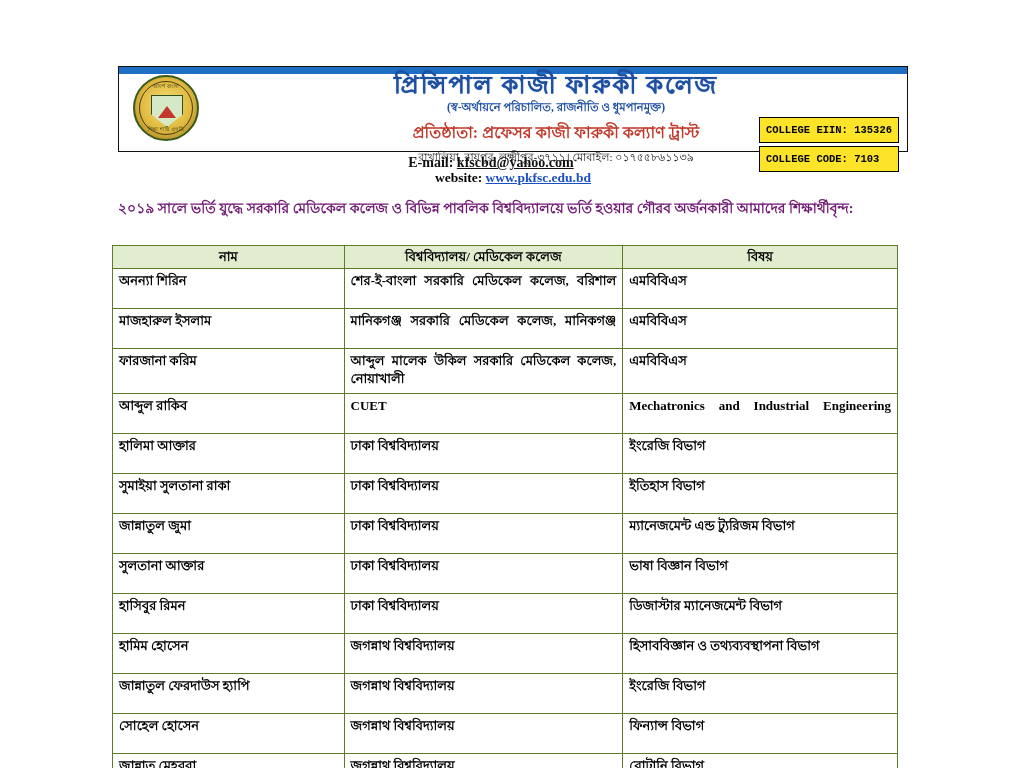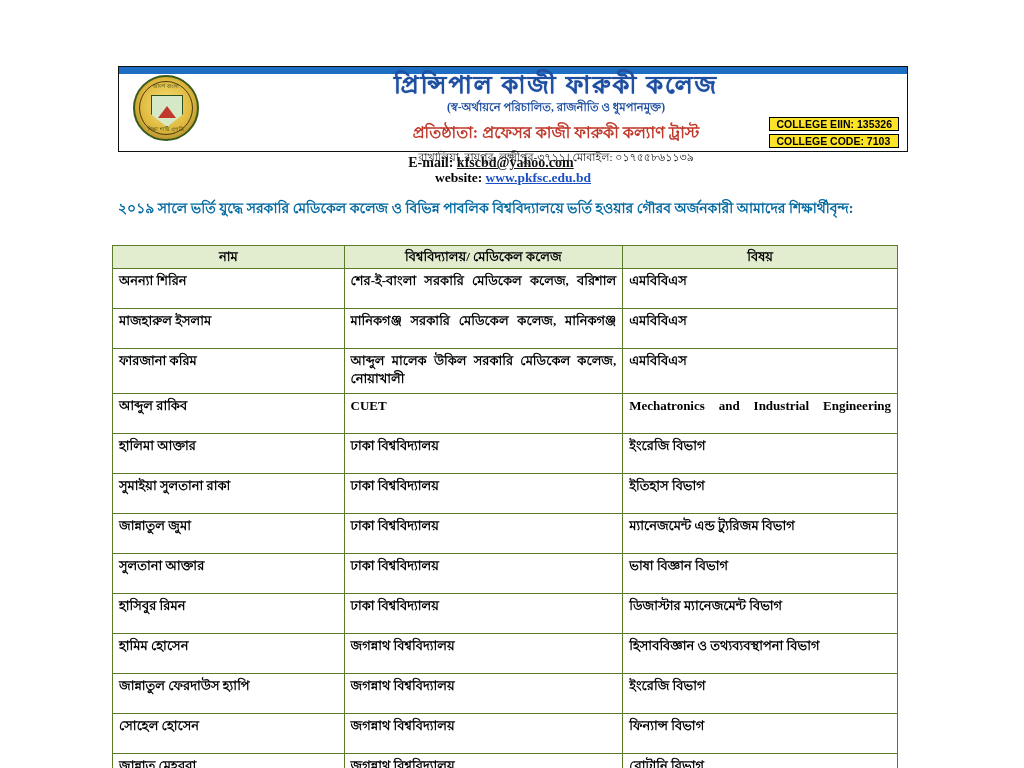--- a/index.html
+++ b/index.html
@@ -145,24 +145,24 @@
   }
   .badge-wrap {
     position: absolute;
     right: 8px;
     top: 50px;
     text-align: left;
   }
   .badge {
     background: #fde428;
     border: 1px solid #000;
-    font-family: Liberation Sans, sans-serif;
+    font-family: Liberation Mono, monospace;
     font-size: 10.5px;
     font-weight: bold;
-    padding: 0 6px;
+    padding: 6px 6px;
     margin-bottom: 3px;
     white-space: nowrap;
   }
   .lh-bottom {
     position: relative;
     height: 22px;
     border-top: 1px solid #111;
     font-size: 12px;
   }
   .lh-bottom .left {
@@ -191,21 +191,21 @@
 
   
   .intro {
     position: absolute;
     left: 118px;
     top: 198px;
     width: 790px;
     font-size: 14px;
     font-weight: bold;
     line-height: 1.55;
-    color: #0369a1;
+    color: #701a75;
   }
 
   
   .tbl-wrap {
     position: absolute;
     left: 112px;
     top: 245px;
     width: 786px;
   }
   table.main {

